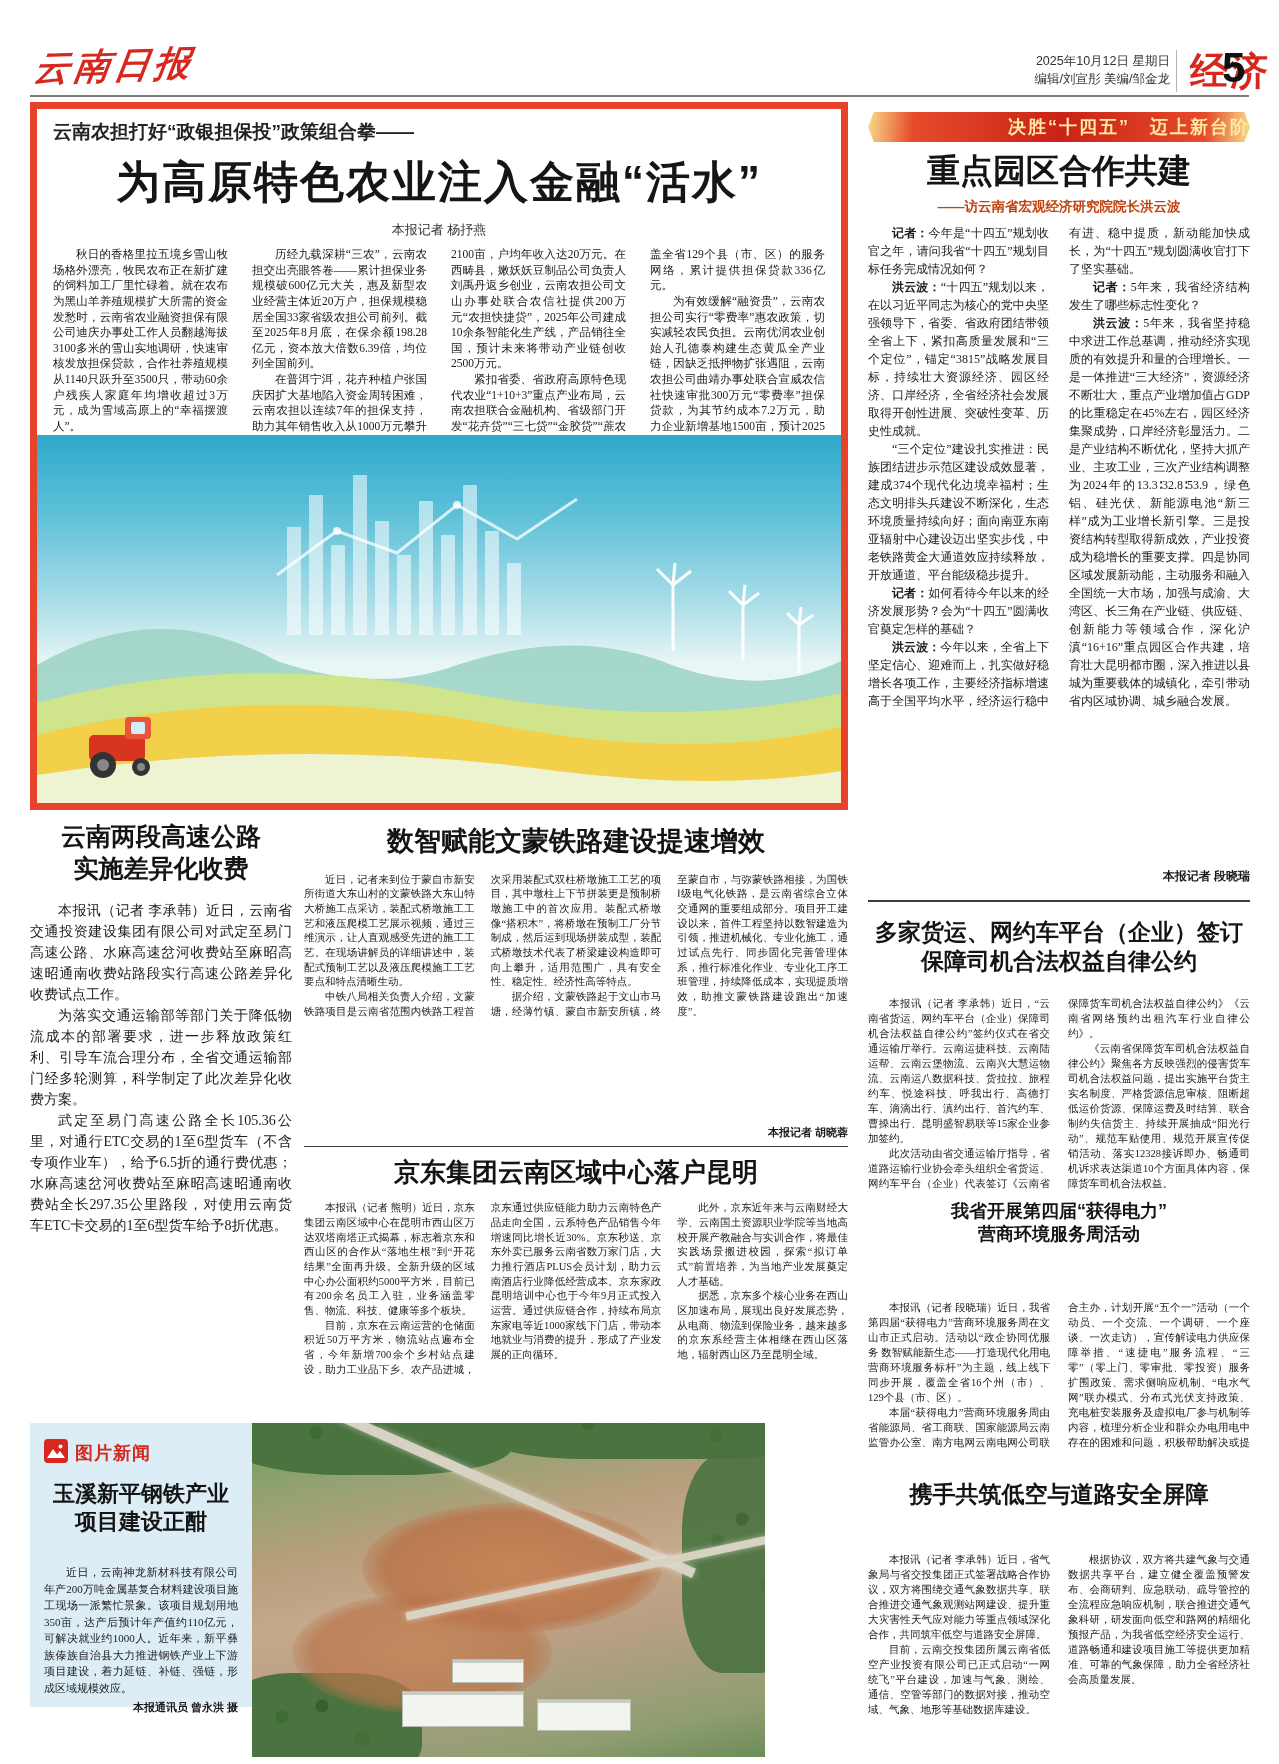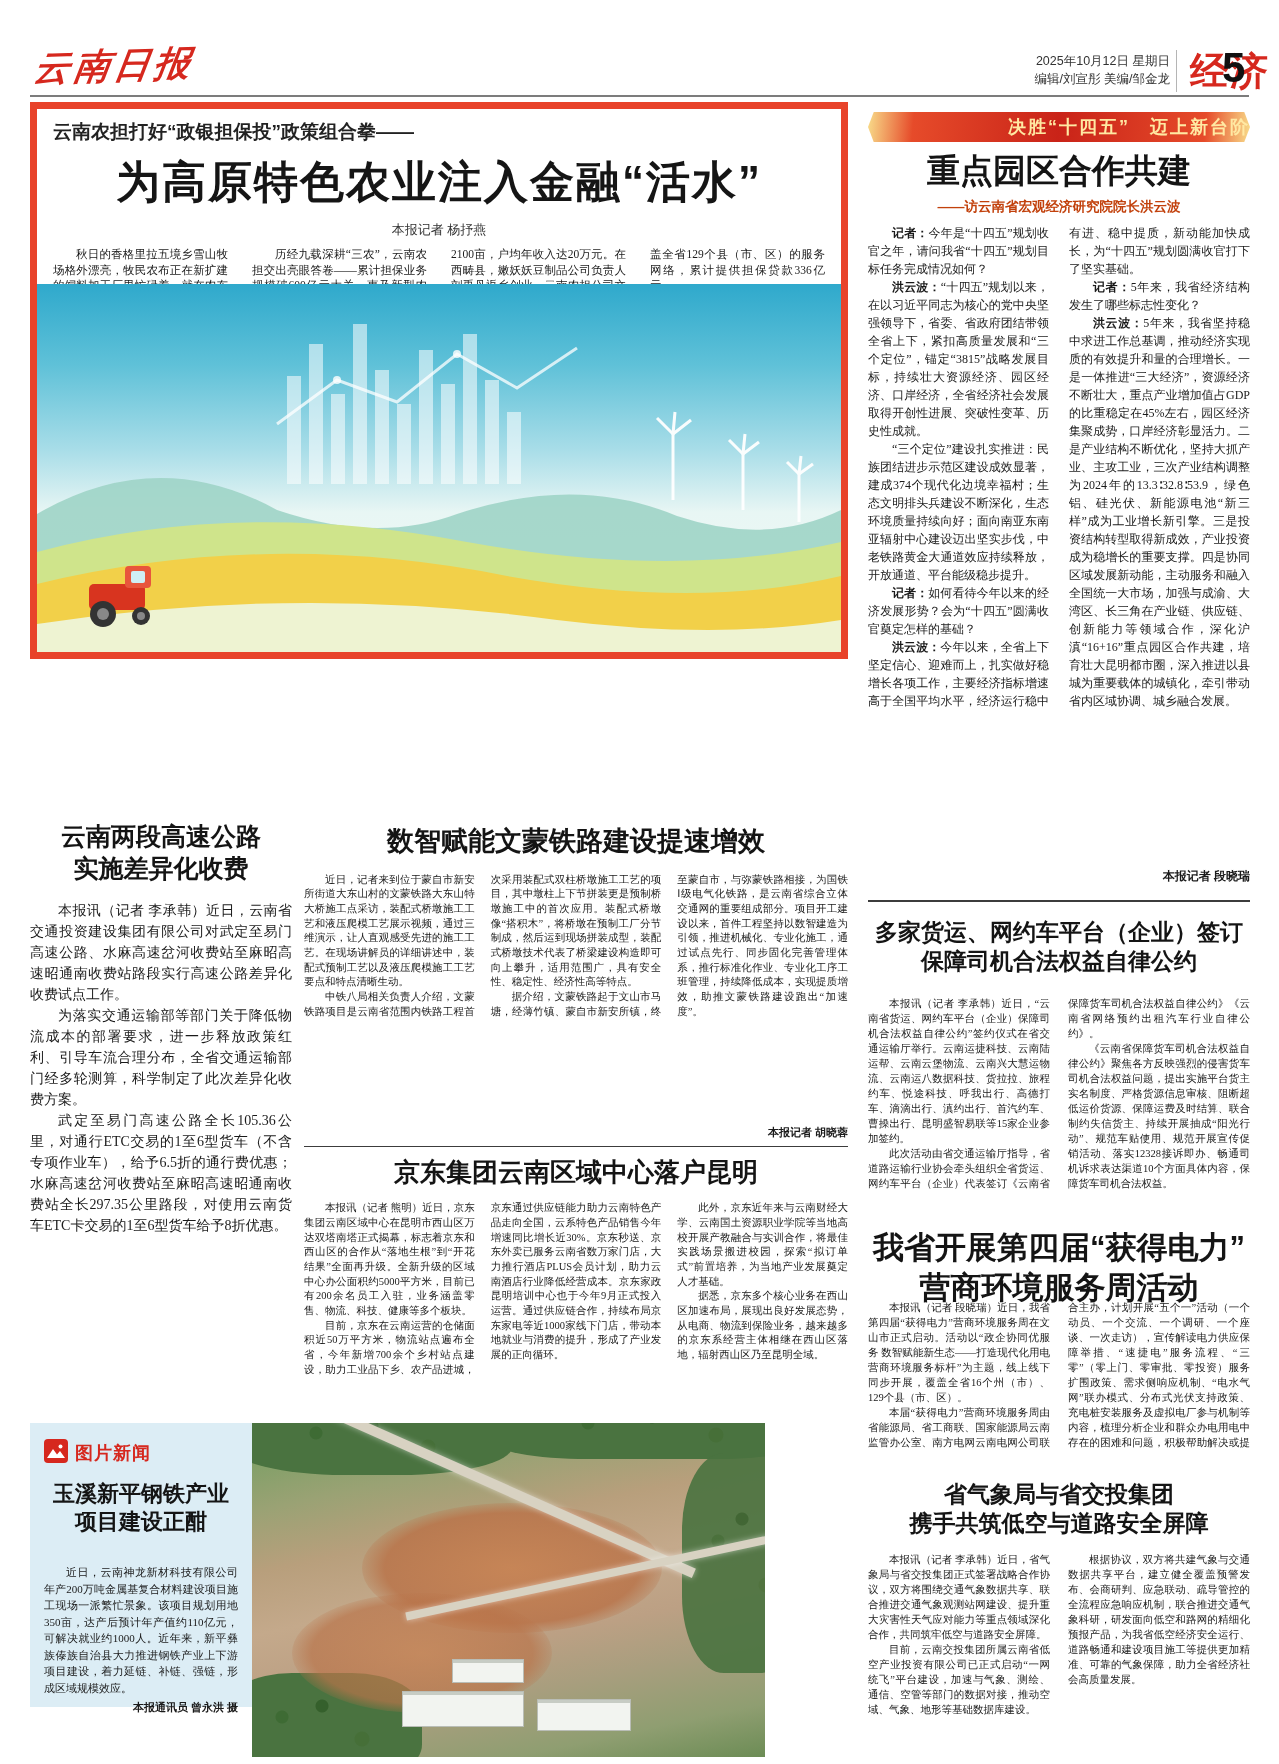--- a/index.html
+++ b/index.html
@@ -11,21 +11,21 @@
   
   .masthead{left:34px;top:42px;font-size:36px;font-weight:900;font-style:italic;
             color:#d6281e;letter-spacing:4px;transform:skew(-8deg,-2deg);}
   .hdr-meta{left:930px;top:52px;width:240px;text-align:right;font-size:12.5px;line-height:18px;color:#333;}
   .hdr-vline{width:1px;background:#b5b5b5;top:50px;height:42px;}
   .hdr-section{left:1190px;top:46px;font-size:38px;font-weight:900;color:#d6281e;letter-spacing:2px;}
   .hdr-page{left:1222px;top:44px;font-size:42px;font-weight:900;color:#111;}
   .hdr-rule{left:30px;top:95px;width:1219px;height:2px;background:#7c7c7c;}
 
   
-  .lead-box{left:30px;top:102px;width:818px;height:557px;border:7px solid #e8432a;
+  .lead-box{left:30px;top:102px;width:818px;height:708px;border:7px solid #e8432a;
             background:#fff;box-sizing:border-box;overflow:hidden;}
   .lead-kicker{margin:10px 0 0 16px;font-size:19px;font-weight:bold;color:#222;}
   .lead-headline{margin-top:8px;text-align:center;font-size:44px;font-weight:900;
                  letter-spacing:2px;color:#151515;}
   .lead-byline{margin-top:9px;text-align:center;font-size:13px;color:#333;}
   .lead-body{margin:8px 16px 0 16px;height:208px;column-count:4;column-gap:24px;
              font-family:"Liberation Serif",serif;font-size:11.5px;line-height:1.36;overflow:hidden;}
   .lead-illus{position:absolute;left:0;right:0;bottom:0;height:368px;
               background:linear-gradient(180deg,#2fa9cc 0%,#5fc1d8 22%,#a8dde8 45%,#e8f6f4 62%,#f4fbf6 100%);overflow:hidden;}
   .lead-illus svg{position:absolute;left:0;bottom:0;}
@@ -59,21 +59,21 @@
           clip-path:polygon(1.5% 0,98.5% 0,100% 50%,98.5% 100%,1.5% 100%,0 50%);}
   .int-head{top:150px;font-size:33px;}
   .int-sub{top:198px;text-align:center;font-size:13.5px;font-weight:bold;color:#c2410c;}
   .int-body{top:224px;height:640px;column-count:2;column-gap:20px;
             font-family:"Liberation Serif",serif;font-size:12px;line-height:1.5;overflow:hidden;}
   .int-byline{top:868px;font-size:12px;}
   .rt-rule{top:900px;height:2px;}
   .pf-head{top:918px;font-size:23px;}
   .pf-body{top:996px;height:206px;column-count:2;column-gap:18px;
            font-family:"Liberation Serif",serif;font-size:10.5px;line-height:1.43;overflow:hidden;}
-  .pw-head{top:1228px;font-size:31px;}
+  .pw-head{top:1200px;font-size:18px;}
   .pw-body{top:1300px;height:160px;column-count:2;column-gap:18px;
            font-family:"Liberation Serif",serif;font-size:10.5px;line-height:1.43;overflow:hidden;}
   .wx-head{top:1480px;font-size:23px;}
   .wx-body{top:1552px;height:170px;column-count:2;column-gap:18px;
            font-family:"Liberation Serif",serif;font-size:10.5px;line-height:1.43;overflow:hidden;}
 
   
   .pn{left:30px;top:1423px;width:222px;height:284px;background:#dcedf5;box-sizing:border-box;padding:16px 14px;}
   .pn-badge{display:flex;align-items:center;gap:7px;}
   .pn-badge-label{font-size:18px;font-weight:900;color:#d6281e;letter-spacing:1px;}
@@ -204,21 +204,20 @@
   <div class="abs rt sec-head pw-head">
     <div>我省开展第四届“获得电力”</div>
     <div>营商环境服务周活动</div>
   </div>
   <div class="abs rt pw-body">
     <p>本报讯（记者 段晓瑞）近日，我省第四届“获得电力”营商环境服务周在文山市正式启动。活动以“政企协同优服务 数智赋能新生态——打造现代化用电营商环境服务标杆”为主题，线上线下同步开展，覆盖全省16个州（市）、129个县（市、区）。</p>
     <p>本届“获得电力”营商环境服务周由省能源局、省工商联、国家能源局云南监管办公室、南方电网云南电网公司联合主办，计划开展“五个一”活动（一个动员、一个交流、一个调研、一个座谈、一次走访），宣传解读电力供应保障举措、“速捷电”服务流程、“三零”（零上门、零审批、零投资）服务扩围政策、需求侧响应机制、“电水气网”联办模式、分布式光伏支持政策、充电桩安装服务及虚拟电厂参与机制等内容，梳理分析企业和群众办电用电中存在的困难和问题，积极帮助解决或提供解决方案，着力优化“获得电力”服务水平，提升用电的获得感、满意度。</p>
   </div>
 
   <div class="abs rt sec-head wx-head">
-    <div>省气象局与省交投集团</div>
     <div>携手共筑低空与道路安全屏障</div>
   </div>
   <div class="abs rt wx-body">
     <p>本报讯（记者 李承韩）近日，省气象局与省交投集团正式签署战略合作协议，双方将围绕交通气象数据共享、联合推进交通气象观测站网建设、提升重大灾害性天气应对能力等重点领域深化合作，共同筑牢低空与道路安全屏障。</p>
     <p>目前，云南交投集团所属云南省低空产业投资有限公司已正式启动“一网统飞”平台建设，加速与气象、测绘、通信、空管等部门的数据对接，推动空域、气象、地形等基础数据库建设。</p>
     <p>根据协议，双方将共建气象与交通数据共享平台，建立健全覆盖预警发布、会商研判、应急联动、疏导管控的全流程应急响应机制，联合推进交通气象科研，研发面向低空和路网的精细化预报产品，为我省低空经济安全运行、道路畅通和建设项目施工等提供更加精准、可靠的气象保障，助力全省经济社会高质量发展。</p>
   </div>
 
   <div class="abs hw">
     <div class="sec-head hw-head">

